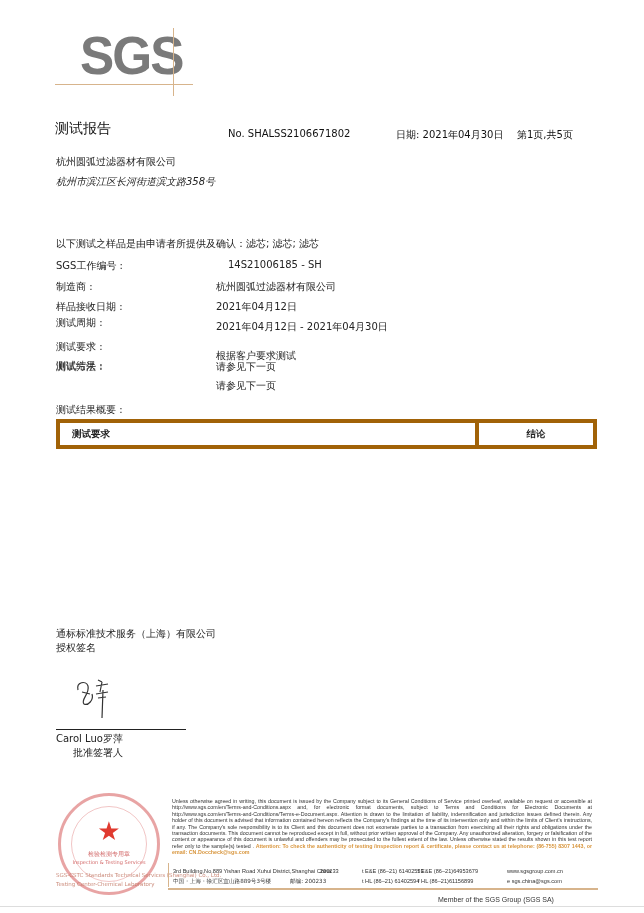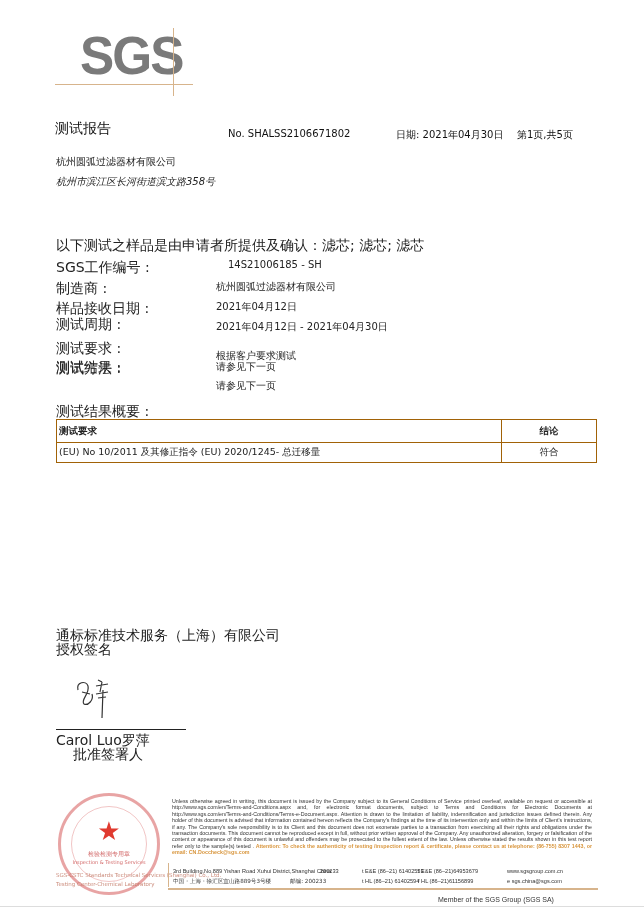--- a/index.html
+++ b/index.html
@@ -6,24 +6,24 @@
   body { width: 644px; height: 913px; position: relative; overflow: hidden;
          font-family: "DejaVu Sans", "Liberation Sans", sans-serif; color: #222; }
   .abs { position: absolute; }
   .logo-text { position: absolute; left: 80px; top: 28px; font-family: "Liberation Sans", sans-serif;
                font-weight: bold; font-size: 54px; color: #7a7a7a; letter-spacing: -2px; line-height: 1; transform: scaleX(0.95); transform-origin: left; }
   .logo-hline { position: absolute; left: 55px; top: 84px; width: 138px; height: 1px; background: #d7b48c; }
   .logo-vline { position: absolute; left: 173px; top: 28px; width: 1px; height: 68px; background: #d7b48c; }
   .title { left: 55px; top: 120px; font-size: 14px; color: #111; }
   .hdr { top: 128px; font-size: 10px; color: #111; }
   .addr { left: 56px; font-size: 10px; color: #222; }
-  .row-label { left: 56px; font-size: 14px; color: #222; }
+  .row-label { left: 56px; font-size: 10px; color: #222; }
   .row-val { left: 216px; font-size: 10px; color: #222; }
   table.summary { position: absolute; left: 56px; top: 419px; width: 541px; border-collapse: collapse; font-size: 9.5px; }
-  table.summary td, table.summary th { border: 1px solid #a16207; height: 19px; padding: 0 2px; text-align: left; font-weight: normal; }
+  table.summary td, table.summary th { border: 4px solid #a16207; height: 19px; padding: 0 12px; text-align: left; font-weight: normal; }
   table.summary th { height: 22px; font-weight: bold; }
   table.summary .c { text-align: center; width: 90px; }
   .sig-line { position: absolute; left: 56px; top: 729px; width: 130px; height: 1px; background: #222; }
   .sig-scribble { position: absolute; left: 72px; top: 672px; width: 50px; height: 48px; }
   .stamp { position: absolute; left: 58px; top: 793px; width: 102px; height: 102px; border-radius: 50%;
            border: 3px solid rgba(214,90,90,0.55); box-sizing: border-box; }
   .stamp-inner { position: absolute; left: 10px; top: 10px; right: 10px; bottom: 10px; border-radius: 50%; border: 1px solid rgba(214,90,90,0.35); }
   .stamp-star { position: absolute; left: 0; right: 0; top: 22px; text-align: center; color: #e03a2f; font-size: 26px; line-height: 1; }
   .stamp-text { position: absolute; left: 0; right: 0; text-align: center; color: rgba(200,70,70,0.8); font-size: 6px; }
   .stamp-en { position: absolute; left: 56px; font-size: 5.5px; color: rgba(190,110,90,0.8); }
@@ -67,24 +67,20 @@
 <div class="abs row-label" style="top:359px;">测试结果 :</div>
 <div class="abs row-val" style="top:379px;">请参见下一页</div>
 
 <div class="abs row-label" style="top:403px;">测试结果概要 :</div>
 <table class="summary">
   <tbody>
       <tr>
     <th>测试要求</th>
     <th class="c">结论</th>
   </tr>
-  <tr>
-    <td>(EU) No 10/2011 及其修正指令 (EU) 2020/1245- 总迁移量</td>
-    <td class="c">符合</td>
-  </tr>
 </tbody>
   </table>
 
 <div class="abs row-label" style="top:627px;">通标标准技术服务（上海）有限公司</div>
 <div class="abs row-label" style="top:641px;text-align:center;">授权签名</div>
 <svg class="sig-scribble" viewBox="0 0 50 48">
   <path d="M6 18 C4 10, 14 8, 16 14 C18 22, 8 28, 12 32 C16 34, 22 28, 20 22 M10 20 L18 22" stroke="#333" fill="none" stroke-width="1.2"></path>
   <path d="M26 8 L30 10 M24 14 L36 12 M30 10 L28 20 M24 22 L36 20 M26 26 L34 25 M31 18 L30 46" stroke="#333" fill="none" stroke-width="1.2"></path>
 </svg>
 <div class="sig-line"></div>

